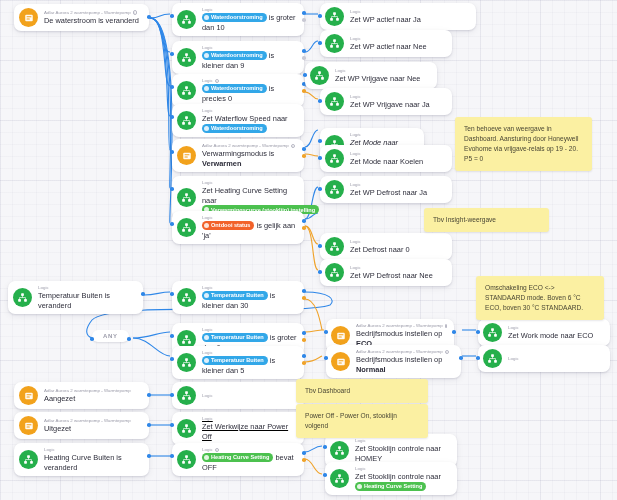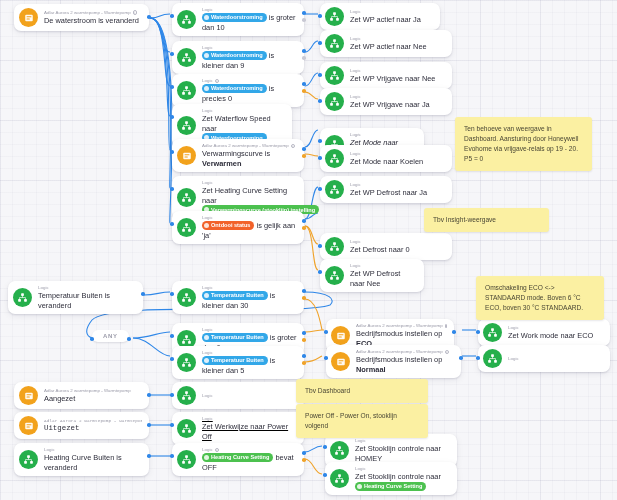--- a/index.html
+++ b/index.html
@@ -248,21 +248,21 @@
         <div class="sub">
           <span>Logic</span>
           <span class="info">i</span>
         </div>
         <div class="ttl"><span class="tag blue"><span class="dot"></span><span>Waterdoorstroming</span></span><span> is precies 0</span></div>
       </div>
       <div class="port in blue" style="top: 11px;"></div>
       <div class="port blue" style="right: -1.8px; top: 8px;"></div>
       <div class="port amber" style="right: -1.8px; top: 15px;"></div>
     </div>
-    <div class="card" style="left: 172px; top: 104px; width: 120px;">
+    <div class="card" style="left: 172px; top: 104px; width: 132px;">
       <div class="ico green">
         <svg width="11" height="11" viewBox="0 0 24 24" aria-hidden="true">
           <rect x="9" y="2.5" width="6" height="6" rx="1.4" fill="#fff"></rect>
           <rect x="2.5" y="15" width="6" height="6" rx="1.4" fill="#fff"></rect>
           <rect x="15.5" y="15" width="6" height="6" rx="1.4" fill="#fff"></rect>
           <path d="M12 8.8v3.4M5.5 15v-2.8h13V15" stroke="#fff" stroke-width="1.5" fill="none"></path>
         </svg>
       </div>
       <div class="body">
         <div class="sub">
@@ -278,21 +278,21 @@
           <rect x="3" y="4" width="18" height="16" rx="2.6" fill="#fff" opacity=".95"></rect>
           <rect x="6" y="8" width="12" height="2.4" rx="1.2" fill="#f2a21c"></rect>
           <rect x="6" y="13" width="8" height="2.4" rx="1.2" fill="#f2a21c"></rect>
         </svg>
       </div>
       <div class="body">
         <div class="sub">
           <span>Adlar Aurora 2 warmtepomp - Warmtepomp</span>
           <span class="info">i</span>
         </div>
-        <div class="ttl"><span>Verwarmingscurve is </span><b>Verwarmen</b></div>
+        <div class="ttl"><span>Verwarmingsmodus is </span><b>Verwarmen</b></div>
       </div>
       <div class="port in blue" style="top: 11px;"></div>
       <div class="port blue" style="right: -1.8px; top: 8px;"></div>
       <div class="port amber" style="right: -1.8px; top: 15px;"></div>
     </div>
     <div class="card" style="left: 172px; top: 176px; width: 132px;">
       <div class="ico green">
         <svg width="11" height="11" viewBox="0 0 24 24" aria-hidden="true">
           <rect x="9" y="2.5" width="6" height="6" rx="1.4" fill="#fff"></rect>
           <rect x="2.5" y="15" width="6" height="6" rx="1.4" fill="#fff"></rect>
@@ -320,21 +320,21 @@
       <div class="body">
         <div class="sub">
           <span>Logic</span>
         </div>
         <div class="ttl"><span class="tag orange"><span class="dot"></span><span>Ontdooi status</span></span><span> is gelijk aan 'ja'</span></div>
       </div>
       <div class="port in blue" style="top: 11px;"></div>
       <div class="port blue" style="right: -1.8px; top: 8px;"></div>
       <div class="port amber" style="right: -1.8px; top: 15px;"></div>
     </div>
-    <div class="card" style="left: 320px; top: 3px; width: 120px;">
+    <div class="card" style="left: 320px; top: 3px; width: 156px;">
       <div class="ico green">
         <svg width="11" height="11" viewBox="0 0 24 24" aria-hidden="true">
           <rect x="9" y="2.5" width="6" height="6" rx="1.4" fill="#fff"></rect>
           <rect x="2.5" y="15" width="6" height="6" rx="1.4" fill="#fff"></rect>
           <rect x="15.5" y="15" width="6" height="6" rx="1.4" fill="#fff"></rect>
           <path d="M12 8.8v3.4M5.5 15v-2.8h13V15" stroke="#fff" stroke-width="1.5" fill="none"></path>
         </svg>
       </div>
       <div class="body">
         <div class="sub">
@@ -354,21 +354,21 @@
         </svg>
       </div>
       <div class="body">
         <div class="sub">
           <span>Logic</span>
         </div>
         <div class="ttl"><span>Zet WP actief naar Nee</span></div>
       </div>
       <div class="port in blue" style="top: 11px;"></div>
     </div>
-    <div class="card" style="left: 320px; top: 62px; width: 132px;">
+    <div class="card" style="left: 305px; top: 62px; width: 132px;">
       <div class="ico green">
         <svg width="11" height="11" viewBox="0 0 24 24" aria-hidden="true">
           <rect x="9" y="2.5" width="6" height="6" rx="1.4" fill="#fff"></rect>
           <rect x="2.5" y="15" width="6" height="6" rx="1.4" fill="#fff"></rect>
           <rect x="15.5" y="15" width="6" height="6" rx="1.4" fill="#fff"></rect>
           <path d="M12 8.8v3.4M5.5 15v-2.8h13V15" stroke="#fff" stroke-width="1.5" fill="none"></path>
         </svg>
       </div>
       <div class="body">
         <div class="sub">
@@ -456,21 +456,21 @@
         </svg>
       </div>
       <div class="body">
         <div class="sub">
           <span>Logic</span>
         </div>
         <div class="ttl"><span>Zet Defrost naar 0</span></div>
       </div>
       <div class="port in blue" style="top: 11px;"></div>
     </div>
-    <div class="card" style="left: 320px; top: 259px; width: 104px;">
+    <div class="card" style="left: 320px; top: 259px; width: 132px;">
       <div class="ico green">
         <svg width="11" height="11" viewBox="0 0 24 24" aria-hidden="true">
           <rect x="9" y="2.5" width="6" height="6" rx="1.4" fill="#fff"></rect>
           <rect x="2.5" y="15" width="6" height="6" rx="1.4" fill="#fff"></rect>
           <rect x="15.5" y="15" width="6" height="6" rx="1.4" fill="#fff"></rect>
           <path d="M12 8.8v3.4M5.5 15v-2.8h13V15" stroke="#fff" stroke-width="1.5" fill="none"></path>
         </svg>
       </div>
       <div class="body">
         <div class="sub">
@@ -632,21 +632,21 @@
         </svg>
       </div>
       <div class="body">
         <div class="sub">
           <span>Adlar Aurora 2 warmtepomp - Warmtepomp</span>
         </div>
         <div class="ttl"><span>Aangezet</span></div>
       </div>
       <div class="port blue" style="right: -1.8px; top: 11px;"></div>
     </div>
-    <div class="card" style="left: 14px; top: 412px; width: 135px; font-family: Liberation Mono, monospace;">
+    <div class="card" style="left: 14px; top: 412px; width: 135px;">
       <div class="ico orange">
         <svg width="10" height="10" viewBox="0 0 24 24" aria-hidden="true">
           <rect x="3" y="4" width="18" height="16" rx="2.6" fill="#fff" opacity=".95"></rect>
           <rect x="6" y="8" width="12" height="2.4" rx="1.2" fill="#f2a21c"></rect>
           <rect x="6" y="13" width="8" height="2.4" rx="1.2" fill="#f2a21c"></rect>
         </svg>
       </div>
       <div class="body">
         <div class="sub">
           <span>Adlar Aurora 2 warmtepomp - Warmtepomp</span>

